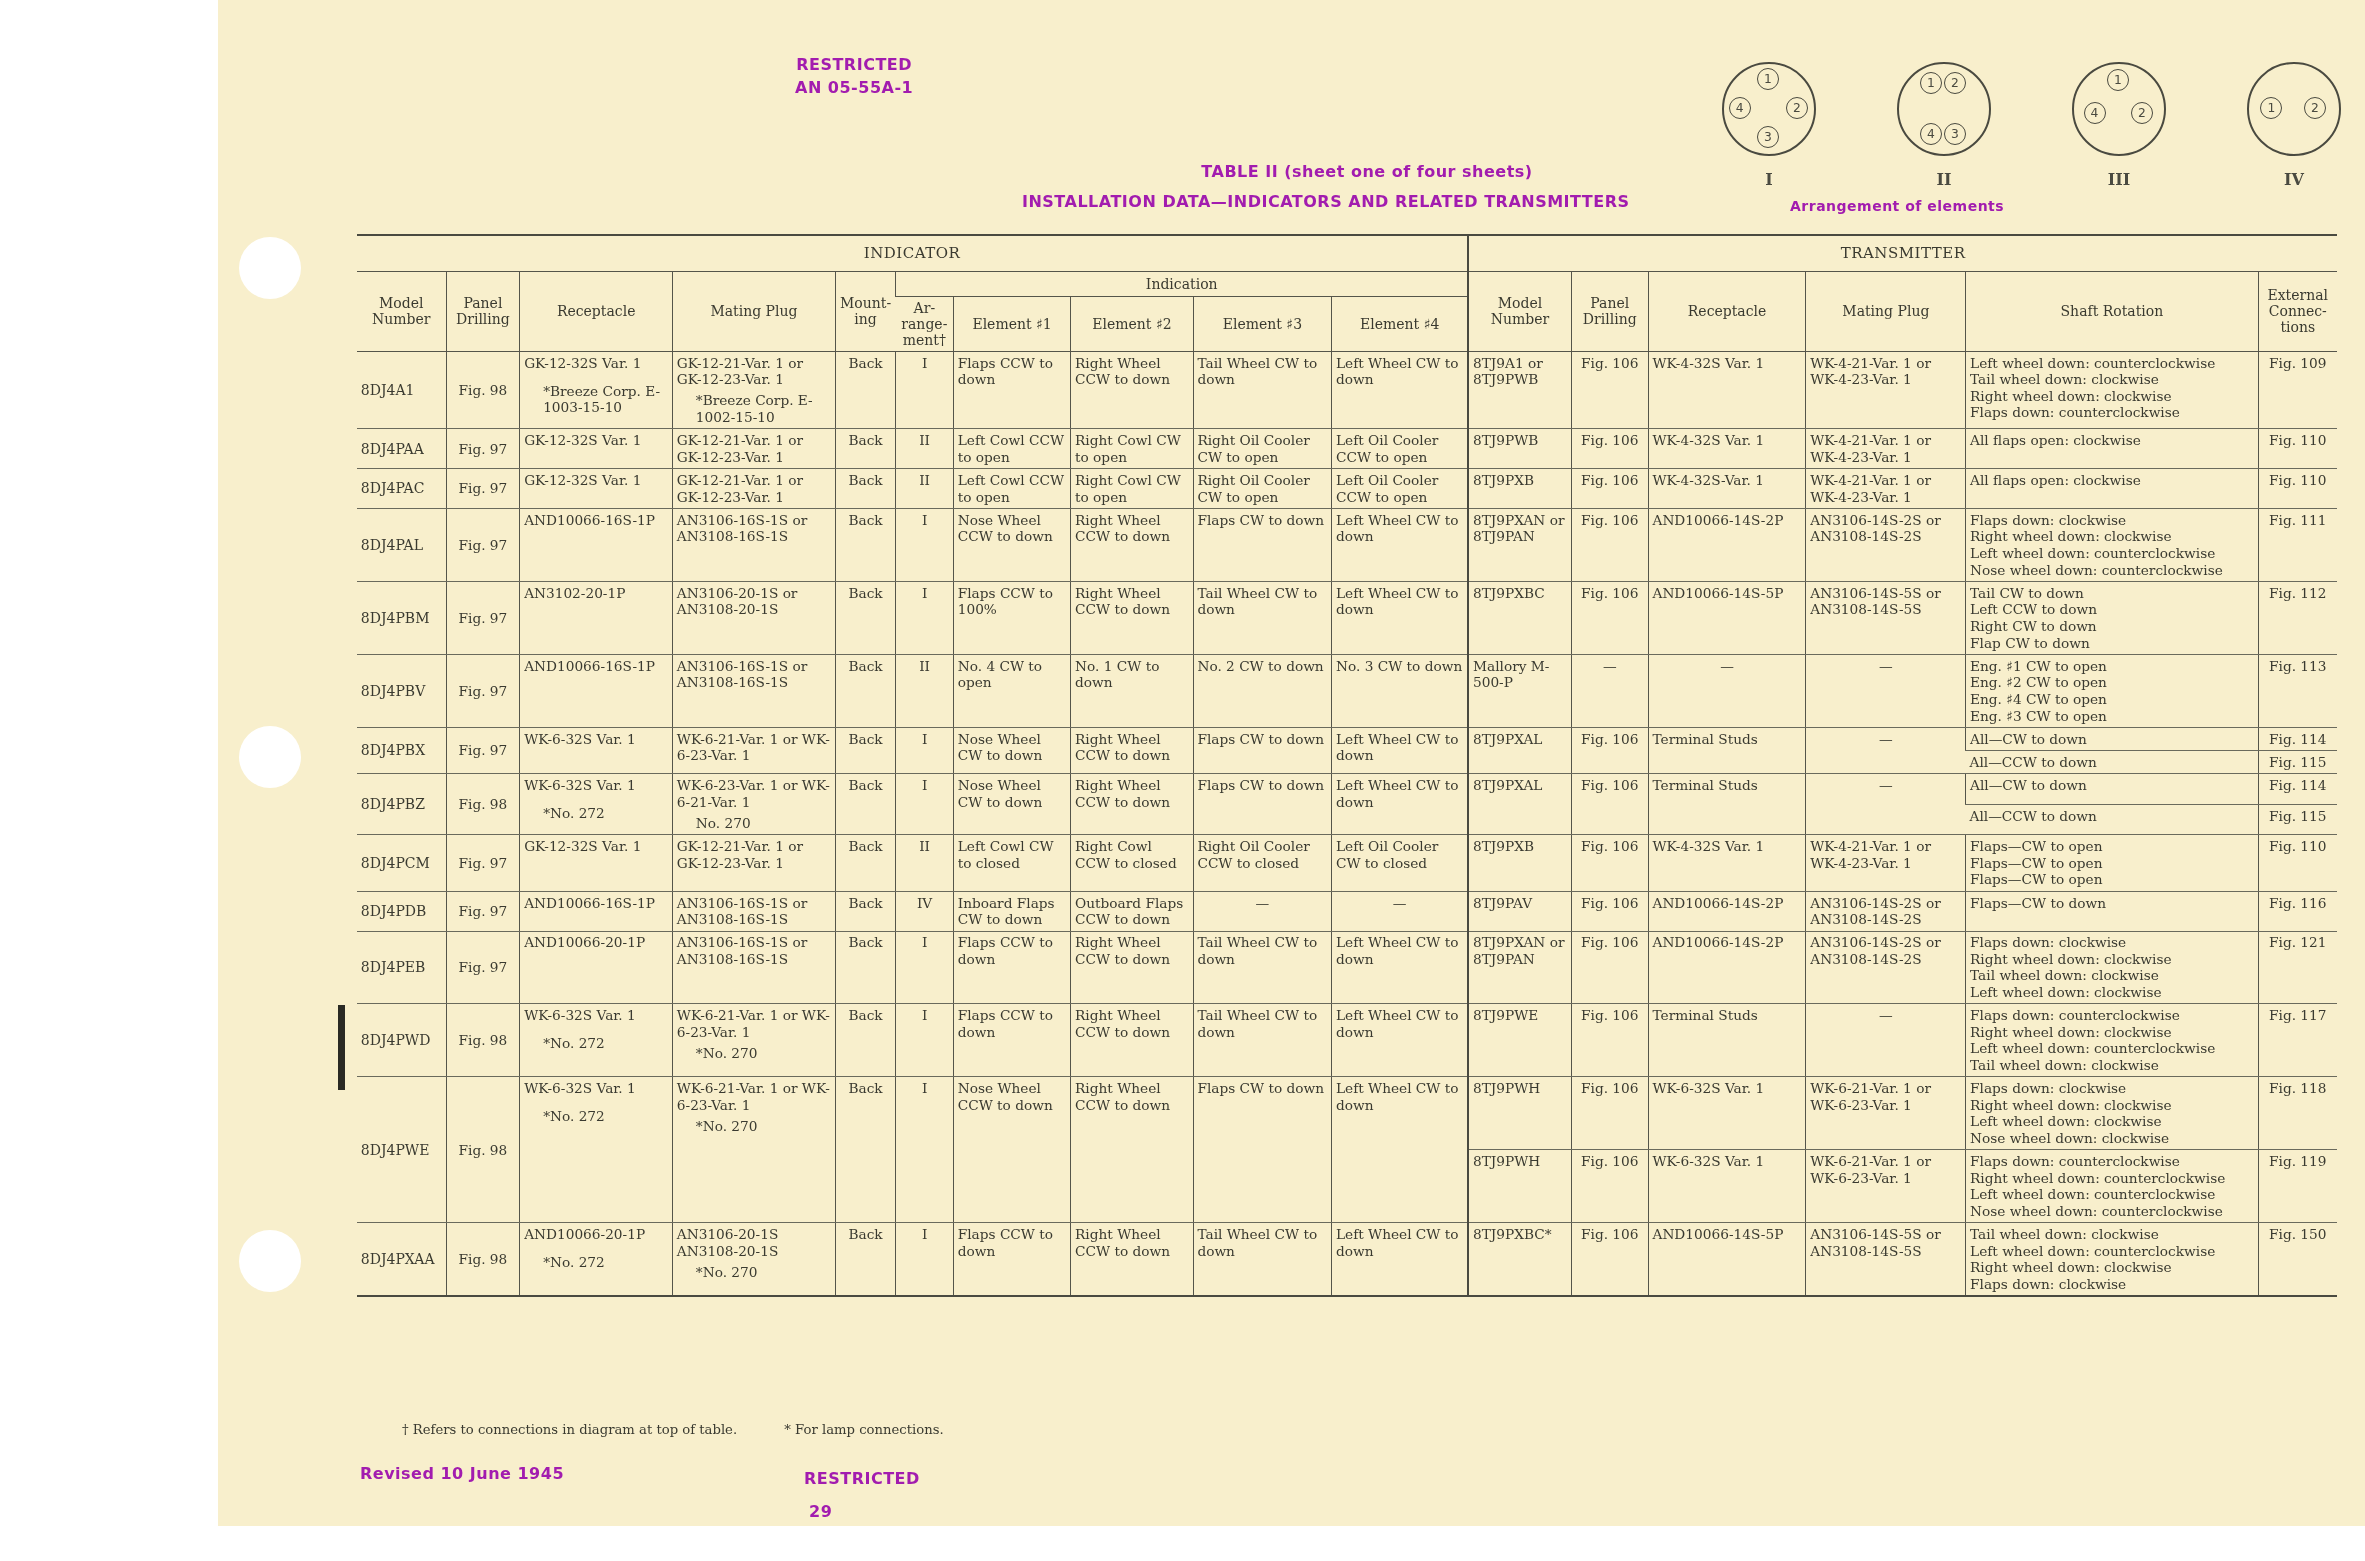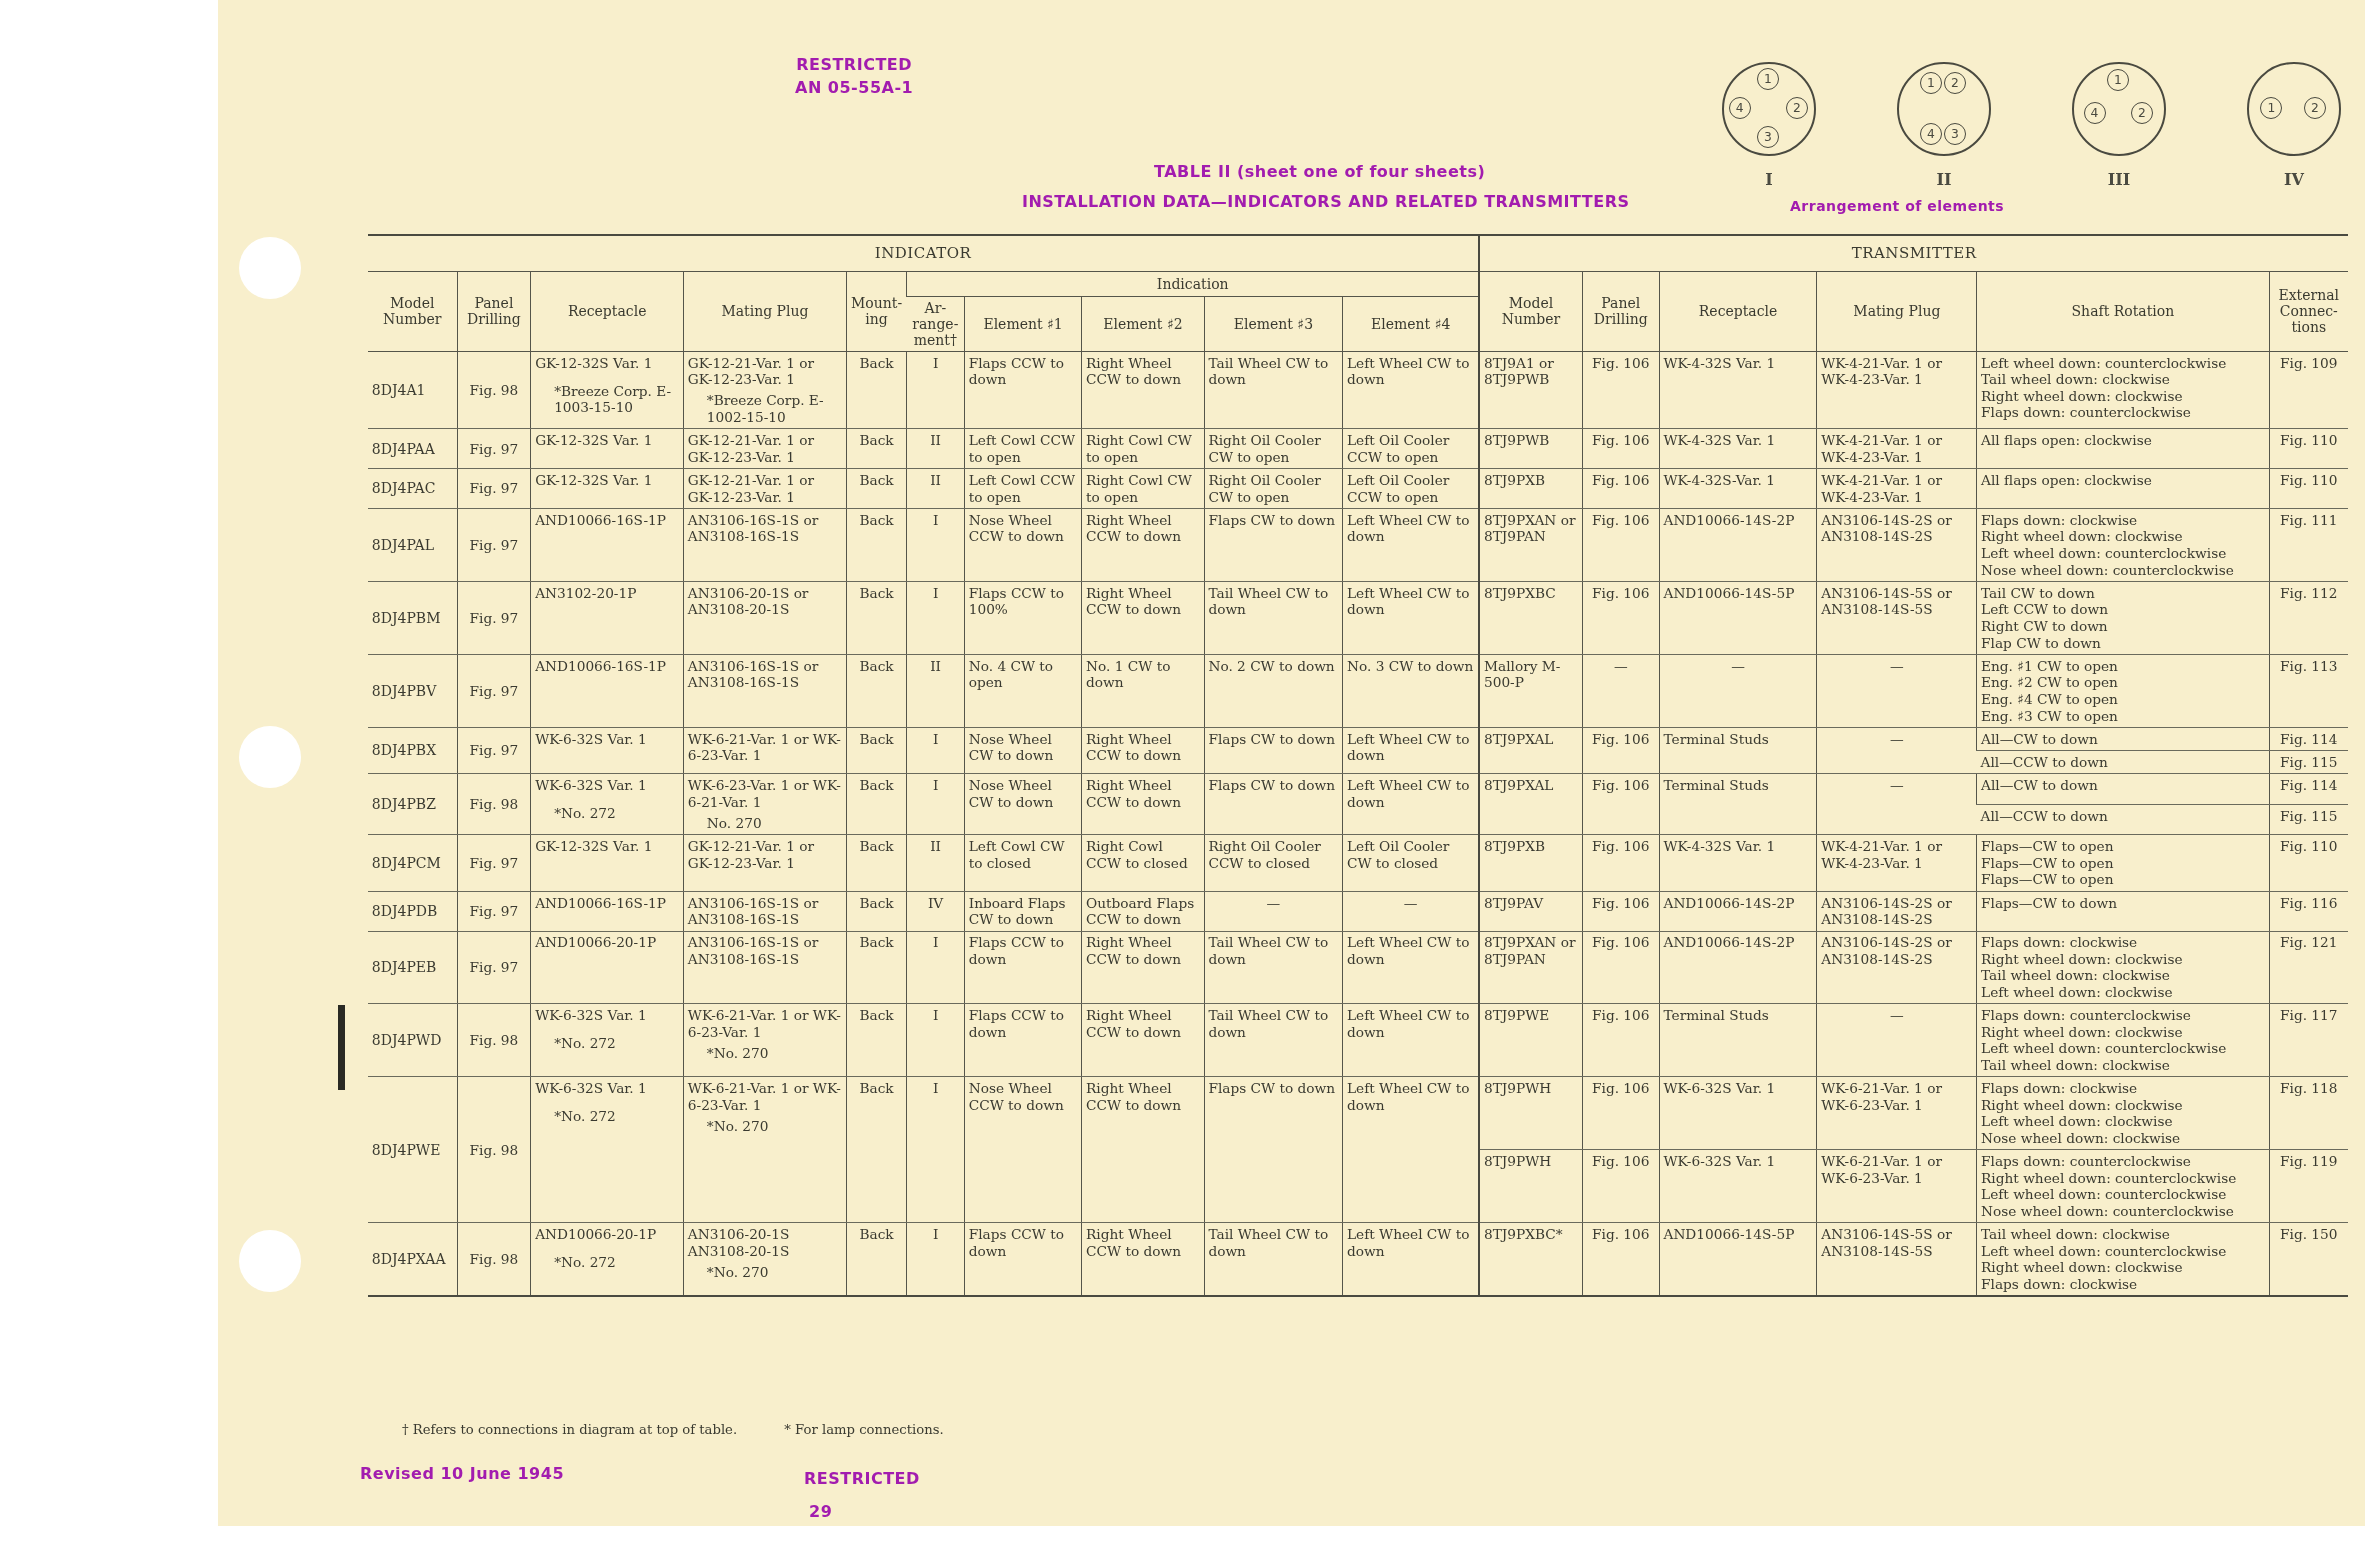--- a/index.html
+++ b/index.html
@@ -5,34 +5,34 @@
   html, body { margin:0; padding:0; background:#ffffff; }
   body { width:2413px; height:1561px; position:relative; overflow:hidden;
          font-family:"DejaVu Serif", "Liberation Serif", serif; color:#3a3a30; }
   .paper { position:absolute; left:218px; top:0; width:2195px; height:1526px;
            background:#f8efcc; }
   .hole { position:absolute; width:62px; height:62px; border-radius:50%;
           background:#ffffff; left:239px; }
   .hdr-sans { font-family:"DejaVu Sans", "Liberation Sans", sans-serif; font-weight:bold;
               font-size:16px; letter-spacing:0.5px; color:#a21caf; position:absolute; }
   .top-left { left:795px; top:53px; text-align:center; line-height:23px; }
-  .title1 { left:1154px; top:162px; width:426px; text-align:left; }
+  .title1 { left:1154px; top:162px; width:426px; text-align:center; }
   .title2 { left:1022px; top:192px; width:691px; }
   .diagrams { position:absolute; left:1717px; top:62px; width:643px; height:156px; }
   .diag { position:absolute; top:0; width:104px; }
   .diag .ring { width:90px; height:90px; border:2.4px solid #4a4a40; border-radius:50%;
                 position:relative; margin:0 auto; }
   .diag .pin { position:absolute; width:20px; height:20px; border:1.9px solid #4a4a40;
                border-radius:50%; font-family:"DejaVu Sans", sans-serif; font-size:12.3px;
                line-height:20px; text-align:center; color:#4a4a40; }
   .diag .roman { text-align:center; font-size:16px; margin-top:14px; font-weight:bold;
                  font-family:"DejaVu Serif", serif; color:#4a4a40; }
   .arr-label { position:absolute; left:1790px; top:198px; font-size:14px; }
 
-  table.main { position:absolute; left:368px; top:234px; width:1980px;
+  table.main { position:absolute; left:357px; top:234px; width:1980px;
                border-collapse:collapse; font-size:13.7px; line-height:16.6px; }
   table.main td, table.main th { border-left:0.9px solid #55554a; vertical-align:top;
                padding:2.8px 3.8px; font-weight:normal; }
   table.main tr td:first-child, table.main tr th:first-child { border-left:none; }
   table.main th { text-align:center; vertical-align:middle; font-size:14px; line-height:16px; }
   table.main tr.group th { border-top:2.8px solid #4a4a40; border-bottom:1.4px solid #55554a;
                height:29px; font-size:15px; letter-spacing:0.5px; }
   table.main tr.colh th { border-bottom:1.9px solid #55554a; }
   table.main tbody tr td { border-bottom:1.4px solid #6a6a5c; }
   table.main tbody tr.last td { border-bottom:2.8px solid #4a4a40; }

